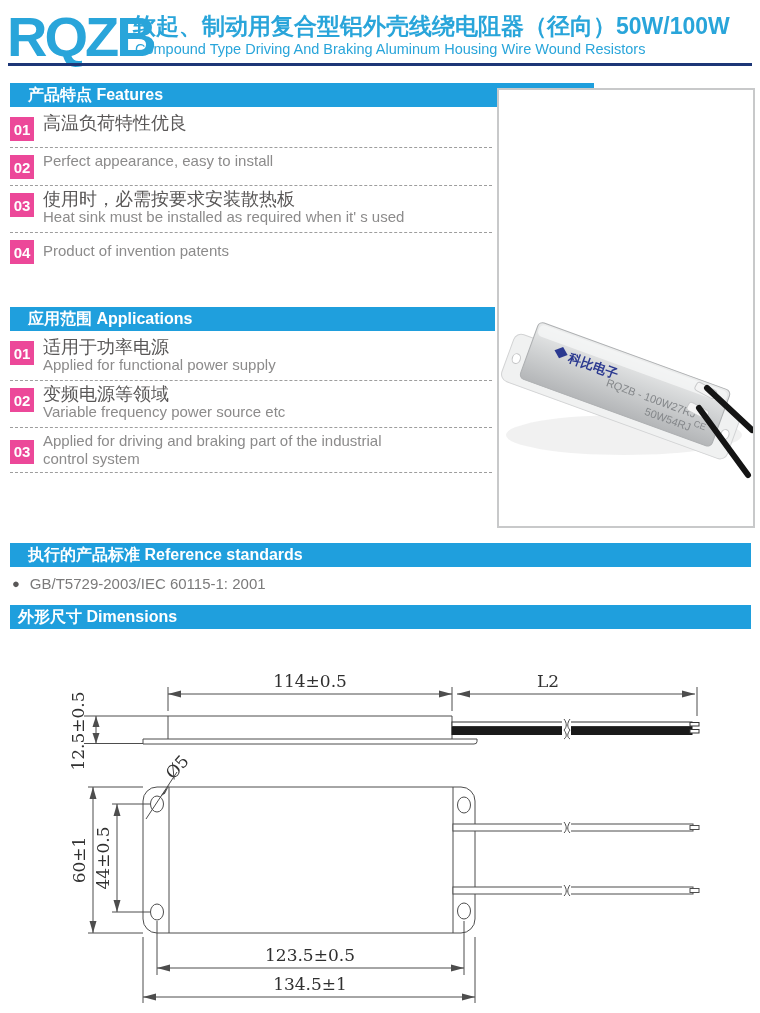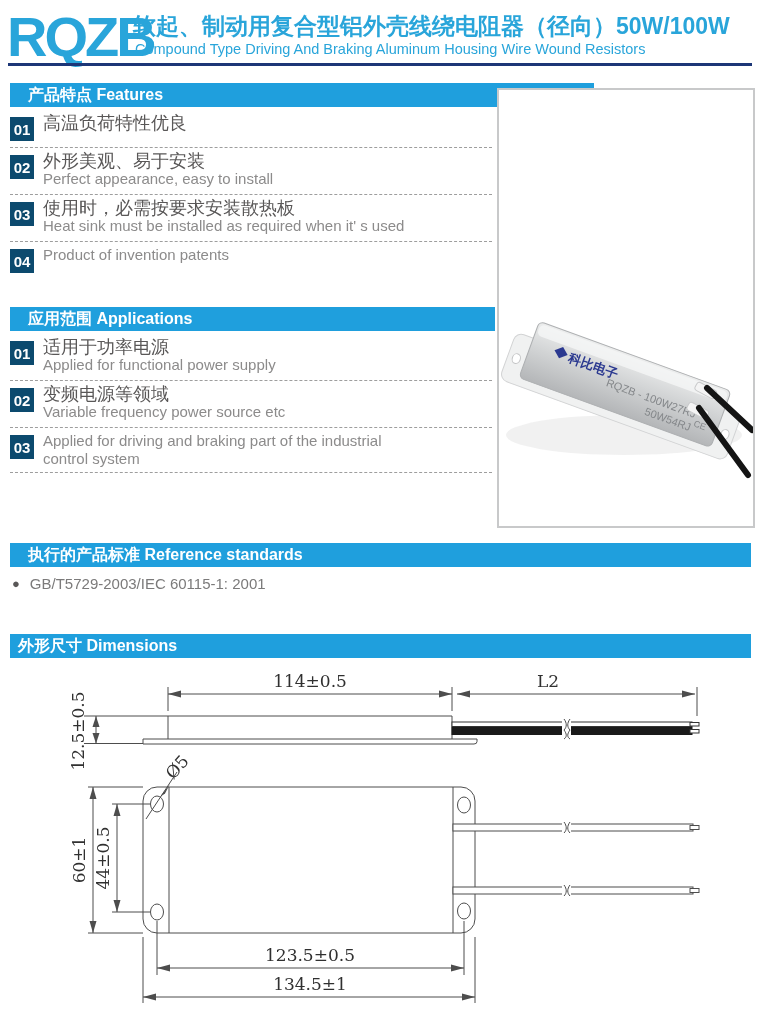--- a/index.html
+++ b/index.html
@@ -16,30 +16,30 @@
   .header-rule { position:absolute; left:8px; top:63px; width:744px; height:3px;
                  background:#1c3677; }
 
   
   .banner { position:absolute; height:24px; background:#1f9fdd; color:#ffffff;
             font-size:16px; font-weight:bold; line-height:24px; padding-left:18px;
             box-sizing:border-box; }
   #features-banner      { left:10px; top:83px;  width:584px; }
   #applications-banner  { left:10px; top:307px; width:485px; }
   #standards-banner     { left:10px; top:543px; width:741px; }
-  #dimensions-banner    { left:10px; top:634px; width:741px;padding-left:8px; }
+  #dimensions-banner    { left:10px; top:605px; width:741px;padding-left:8px; }
 
   
   .items { position:absolute; left:10px; width:482px; }
   #features-items     { top:110px; }
   #applications-items { top:334px; }
   .item { display:flex; gap:9px; padding:4px 0 6px 0;
           border-bottom:1px dashed #9e9e9e; }
-  .item.no-sep { border-bottom:none; }
-  .badge { width:24px; height:24px; background:#0c4a6e; color:#fff; font-weight:bold;
+  .item.no-sep { border-bottom:none;align-items:center; }
+  .badge { width:24px; height:24px; background:#ec4899; color:#fff; font-weight:bold;
            font-size:15px; display:flex; align-items:center; justify-content:center;
            flex:none; margin-top:3px; }
   .txt .cn { font-size:18px; color:#595757; line-height:18px; }
   .txt .en { font-size:15px; color:#8c8b8b; line-height:18px; white-space:pre-line; }
   .dash-overlay { position:absolute; left:0; width:482px; border-top:1px dashed #9e9e9e; }
 
   
   .imgbox { position:absolute; left:497px; top:88px; width:258px; height:440px;
             border:2px solid #c8c9ca; box-sizing:border-box; background:#fff; }
 
@@ -67,21 +67,20 @@
 <div class="items" id="features-items">
   <div class="item">
     <div class="badge">01</div>
     <div class="txt">
         <div class="cn">高温负荷特性优良</div>
       </div>
   </div>
   <div class="item">
     <div class="badge">02</div>
     <div class="txt">
-        <div class="cn">外形美观、易于安装</div>
       <div class="en">Perfect appearance, easy to install</div>
       </div>
   </div>
   <div class="item">
     <div class="badge">03</div>
     <div class="txt">
         <div class="cn">使用时，必需按要求安装散热板</div>
       <div class="en">Heat sink must be installed as required when it' s used</div>
       </div>
   </div>

